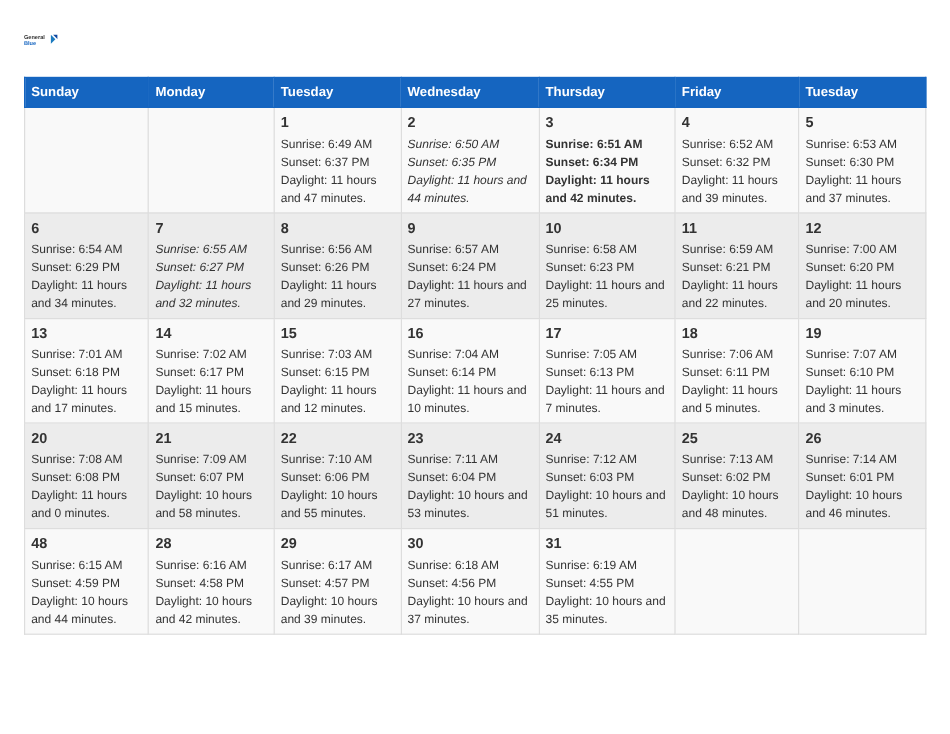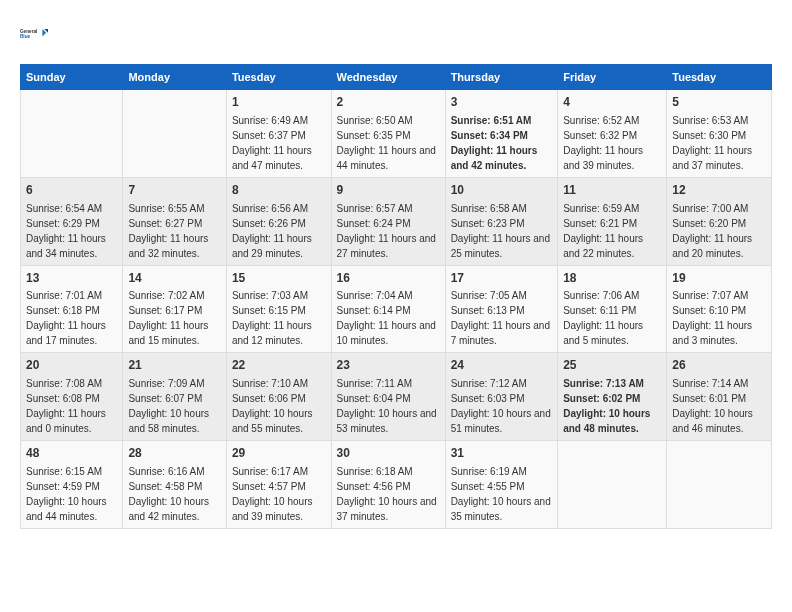--- a/index.html
+++ b/index.html
@@ -113,38 +113,38 @@
         <th>Tuesday</th>
       </tr>
   </thead>
   <tbody id="calendar-body">
   <tr>
         <td class="empty-cell"></td>
         <td class="empty-cell"></td>
         <td><span class="day-num">1</span><span class="day-info" style="white-space: pre-line;">Sunrise: 6:49 AM
 Sunset: 6:37 PM
 Daylight: 11 hours and 47 minutes.</span></td>
-        <td><span class="day-num">2</span><span class="day-info" style="white-space: pre-line;">Sunrise: 6:50 AM
+        <td><span class="day-num">2</span><span class="day-info" style="white-space: pre-line; font-style: italic;">Sunrise: 6:50 AM
 Sunset: 6:35 PM
 Daylight: 11 hours and 44 minutes.</span></td>
         <td><span class="day-num">3</span><span class="day-info" style="white-space: pre-line; font-weight: bold;">Sunrise: 6:51 AM
 Sunset: 6:34 PM
 Daylight: 11 hours and 42 minutes.</span></td>
         <td><span class="day-num">4</span><span class="day-info" style="white-space: pre-line;">Sunrise: 6:52 AM
 Sunset: 6:32 PM
 Daylight: 11 hours and 39 minutes.</span></td>
         <td><span class="day-num">5</span><span class="day-info" style="white-space: pre-line;">Sunrise: 6:53 AM
 Sunset: 6:30 PM
 Daylight: 11 hours and 37 minutes.</span></td>
       </tr>
       <tr>
         <td><span class="day-num">6</span><span class="day-info" style="white-space: pre-line;">Sunrise: 6:54 AM
 Sunset: 6:29 PM
 Daylight: 11 hours and 34 minutes.</span></td>
-        <td><span class="day-num">7</span><span class="day-info" style="white-space: pre-line;">Sunrise: 6:55 AM
+        <td><span class="day-num">7</span><span class="day-info" style="white-space: pre-line; font-style: italic;">Sunrise: 6:55 AM
 Sunset: 6:27 PM
 Daylight: 11 hours and 32 minutes.</span></td>
         <td><span class="day-num">8</span><span class="day-info" style="white-space: pre-line;">Sunrise: 6:56 AM
 Sunset: 6:26 PM
 Daylight: 11 hours and 29 minutes.</span></td>
         <td><span class="day-num">9</span><span class="day-info" style="white-space: pre-line;">Sunrise: 6:57 AM
 Sunset: 6:24 PM
 Daylight: 11 hours and 27 minutes.</span></td>
         <td><span class="day-num">10</span><span class="day-info" style="white-space: pre-line;">Sunrise: 6:58 AM
 Sunset: 6:23 PM
@@ -188,21 +188,21 @@
 Daylight: 10 hours and 58 minutes.</span></td>
         <td><span class="day-num">22</span><span class="day-info" style="white-space: pre-line;">Sunrise: 7:10 AM
 Sunset: 6:06 PM
 Daylight: 10 hours and 55 minutes.</span></td>
         <td><span class="day-num">23</span><span class="day-info" style="white-space: pre-line;">Sunrise: 7:11 AM
 Sunset: 6:04 PM
 Daylight: 10 hours and 53 minutes.</span></td>
         <td><span class="day-num">24</span><span class="day-info" style="white-space: pre-line;">Sunrise: 7:12 AM
 Sunset: 6:03 PM
 Daylight: 10 hours and 51 minutes.</span></td>
-        <td><span class="day-num">25</span><span class="day-info" style="white-space: pre-line; font-weight: bold;">Sunrise: 7:13 AM
+        <td><span class="day-num">25</span><span class="day-info" style="white-space: pre-line;">Sunrise: 7:13 AM
 Sunset: 6:02 PM
 Daylight: 10 hours and 48 minutes.</span></td>
         <td><span class="day-num">26</span><span class="day-info" style="white-space: pre-line; margin-top: 24px;">Sunrise: 7:14 AM
 Sunset: 6:01 PM
 Daylight: 10 hours and 46 minutes.</span></td>
       </tr>
       <tr>
         <td><span class="day-num">48</span><span class="day-info" style="white-space: pre-line; margin-top: 27px;">Sunrise: 6:15 AM
 Sunset: 4:59 PM
 Daylight: 10 hours and 44 minutes.</span></td>

